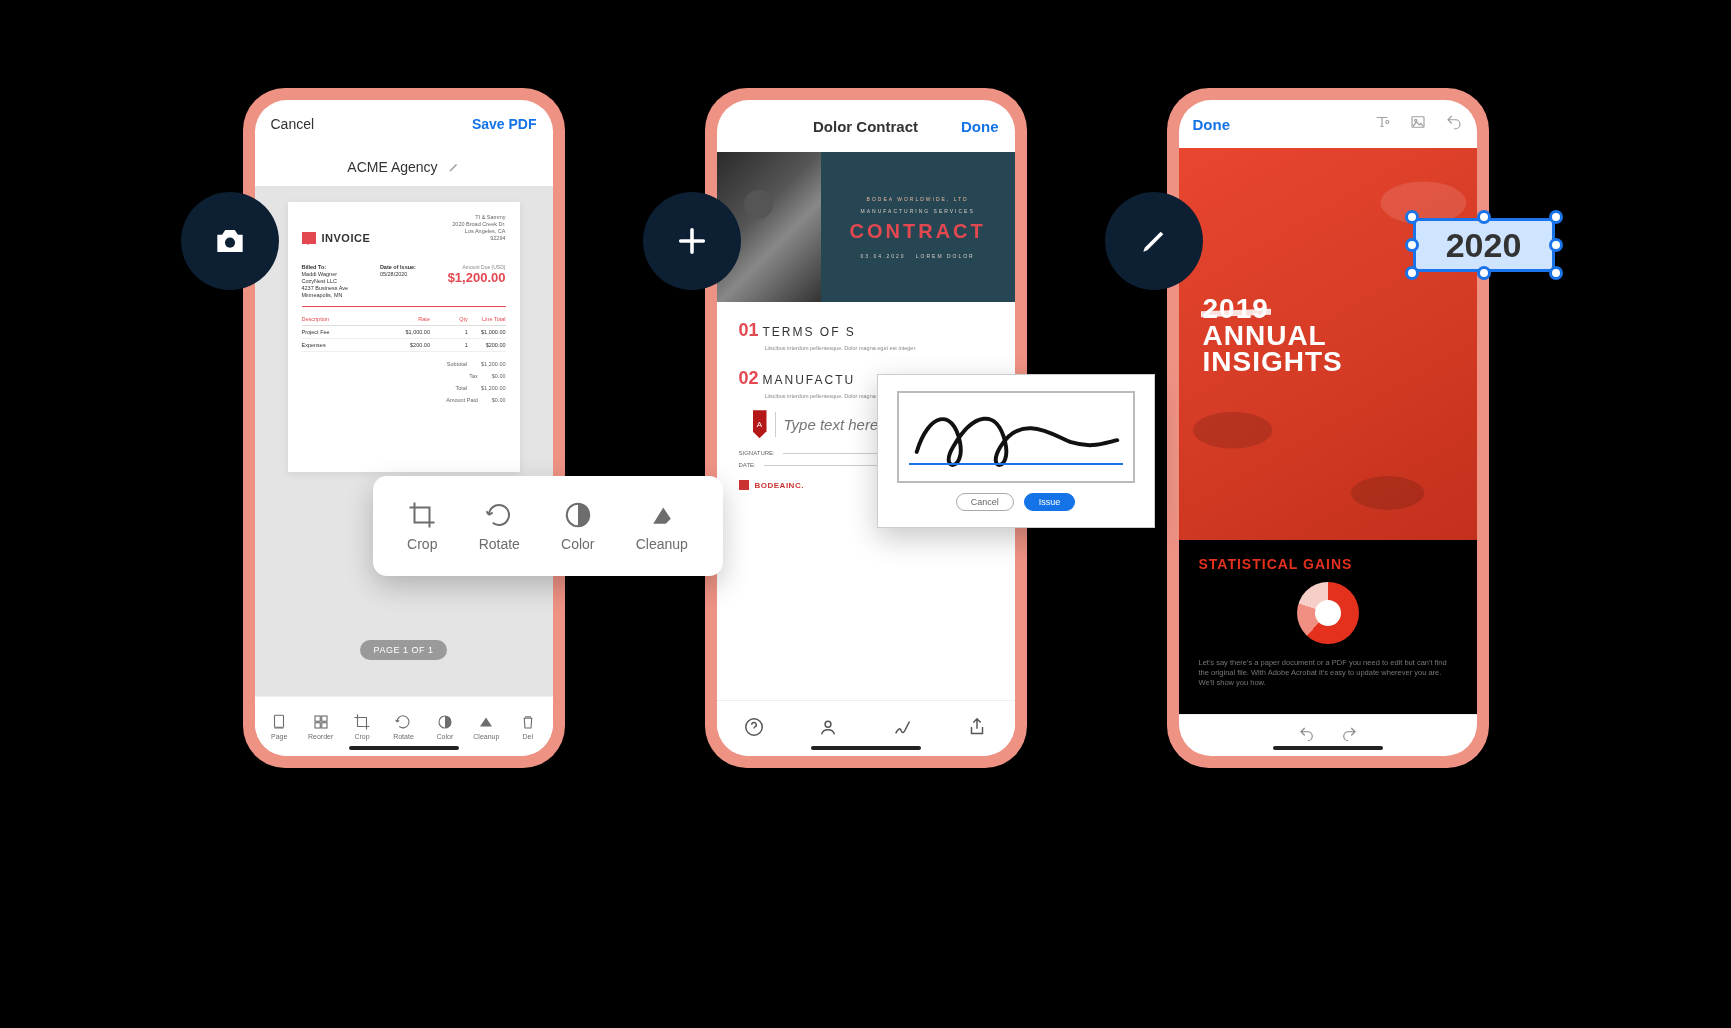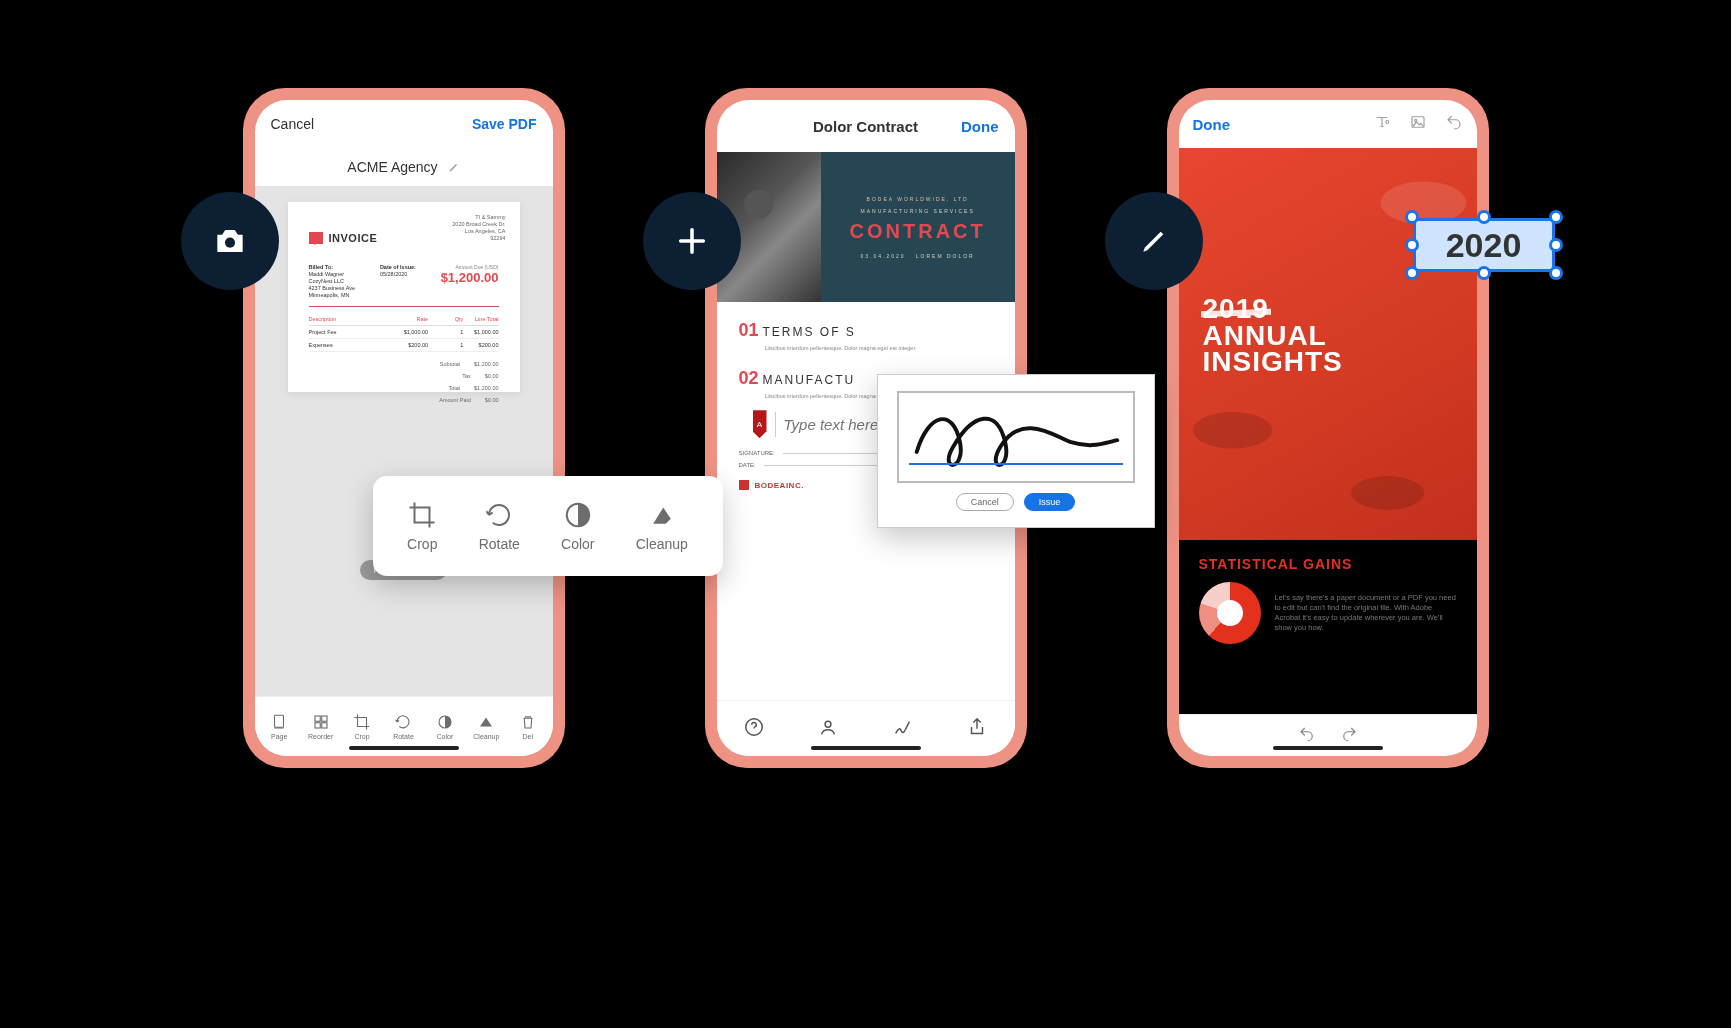--- a/index.html
+++ b/index.html
@@ -87,24 +87,24 @@
   flex: 1;
   background: #e4e4e4;
   display: flex;
   flex-direction: column;
   align-items: center;
   padding-top: 16px;
   position: relative;
 }
 .invoice-card {
   width: 232px;
-  height: 190px;
+  height: 270px;
   background: #fff;
   box-shadow: 0 2px 8px rgba(0,0,0,.08);
-  padding: 14px 21px 10px;
+  padding: 14px 14px 10px;
   font-size: 6px;
   color: #333;
   position: relative;
 }
 .inv-addr {
   position: absolute;
   right: 14px;
   top: 12px;
   text-align: right;
   font-size: 5.5px;
@@ -299,21 +299,21 @@
 .p3-ins { font-size: 28px; font-weight: 900; letter-spacing: 1px; position: relative; display: inline-block; }
 .p3-strike::after {
   content: ""; position: absolute; left: -2px; right: -2px; top: 52%;
   height: 6px; background: rgba(255,255,255,.85); transform: skewY(-2deg);
 }
 .p3-stats {
   flex: 1; background: #000000; padding: 16px 20px 8px;
   display: flex; flex-direction: column; gap: 10px;
 }
 .p3-sg { color: #e4311d; font-weight: 800; font-size: 14px; letter-spacing: 1px; }
-.p3-row { display: flex; gap: 14px; align-items: center; }
+.p3-row { display: flex; gap: 14px; align-items: center; flex-direction: column; }
 .donut {
   width: 62px; height: 62px; border-radius: 50%;
   background: conic-gradient(#e4311d 0 62%, #f08e82 62% 80%, #f7cfc9 80% 100%);
   position: relative;
 }
 .donut::after { content: ""; position: absolute; inset: 18px; background: #fff; border-radius: 50%; }
 .p3-copy { font-size: 7.5px; color: #777; line-height: 1.35; flex: 1; }
 .p3-undo {
   height: 42px; display: flex; align-items: center; justify-content: center; gap: 24px;
   border-top: 1px solid #eee;

